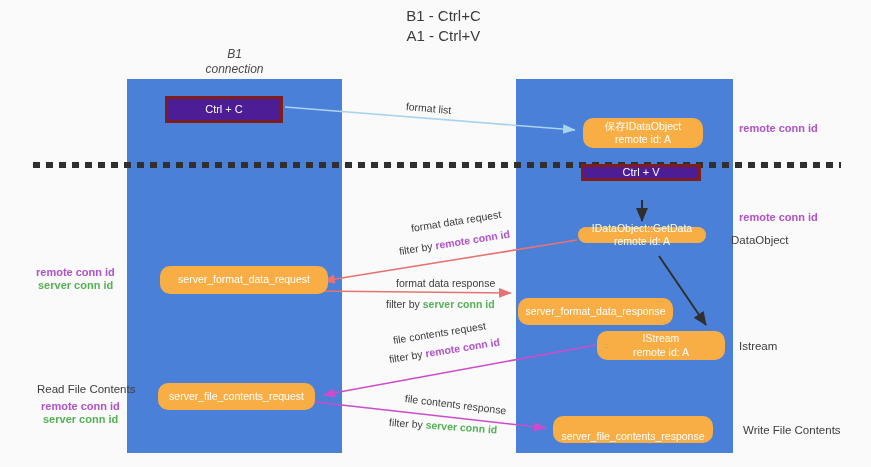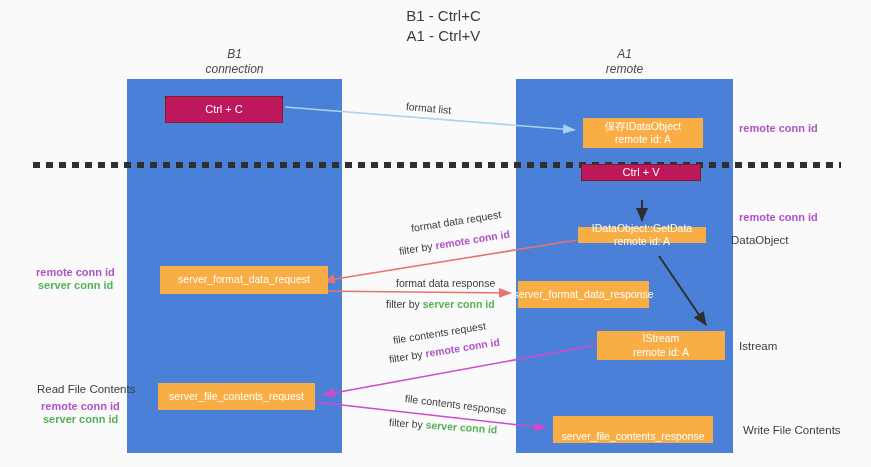--- a/index.html
+++ b/index.html
@@ -16,22 +16,22 @@
   .lane-header { position:absolute; top:47px; text-align:center; font-size:12px;
                  color:#4a4a4a; line-height:1.22;font-style:italic; }
   .lane-header.lh-left  { left:119px; width:215px; }
   .lane-header.lh-right { left:508px; width:217px; }
 
   svg.wires { position:absolute; left:0; top:0; z-index:2; }
 
   .box { position:absolute; z-index:3; display:flex; flex-direction:column;
          align-items:center; justify-content:center; color:#fff; text-align:center;
          line-height:1.25; }
-  .box.orange { background:#f9ae45; font-size:10.5px; }
-  .box.green  { background:#be185d; border:1px solid #7f1d1d; font-size:11px; }
+  .box.orange { background:#f9ae45; font-size:10.5px;border-radius:10px; }
+  .box.green  { background:#4c1d95; border:3px solid #7f1d1d; font-size:11px; }
 
   .flow-label { position:absolute; z-index:3; font-size:10.5px; color:#3c3c3c;
                 white-space:nowrap; transform-origin:left center; }
   .purple-key { color:#b052c8; font-weight:bold; }
   .green-key  { color:#55b155; font-weight:bold; }
 
   .side-label { position:absolute; z-index:3; white-space:nowrap; }
   .side-dark   { font-size:11.5px; color:#3c3c3c; }
   .side-purple { font-size:11px; font-weight:bold; color:#b052c8; }
   .side-green  { font-size:11px; font-weight:bold; color:#55b155; }
@@ -42,24 +42,20 @@
 <div class="canvas">
 
   <div class="title">
     <div>B1 - Ctrl+C</div>
     <div>A1 - Ctrl+V</div>
   </div>
 
   <div class="lane-header lh-left">
     <div>B1</div>
     <div>connection</div>
-  </div>
-  <div class="lane-header lh-right">
-    <div>A1</div>
-    <div>remote</div>
   </div>
 
   <div class="lane lane-left"></div>
   <div class="lane lane-right"></div>
 
   <svg class="wires" width="871" height="467" viewBox="0 0 871 467">
     <defs>
       <marker id="mBlue" markerWidth="9" markerHeight="8" refX="7.5" refY="3" orient="auto">
         <path d="M0,0 L8,3 L0,6 Z" fill="#a9d3ee"></path>
       </marker>
@@ -111,21 +107,21 @@
 
   <div class="box orange" style="left:589px; top:331px; width:128px; height:29px;">
     <span>IStream</span>
     <span>remote id: A</span>
   </div>
 
   <div class="box orange" style="left:152px; top:266px; width:168px; height:28px;">
     <span>server_format_data_request</span>
   </div>
 
-  <div class="box orange" style="left:510px; top:281px; width:131px; height:27px;">
+  <div class="box orange" style="left:510px; top:298px; width:155px; height:27px;">
     <span>server_format_data_response</span>
   </div>
 
   <div class="box orange" style="left:150px; top:383px; width:157px; height:27px;">
     <span>server_file_contents_request</span>
   </div>
 
   <div class="box orange" style="left:545px; top:416px; width:160px; height:27px;justify-content:flex-end;">
     <span>server_file_contents_response</span>
   </div>

